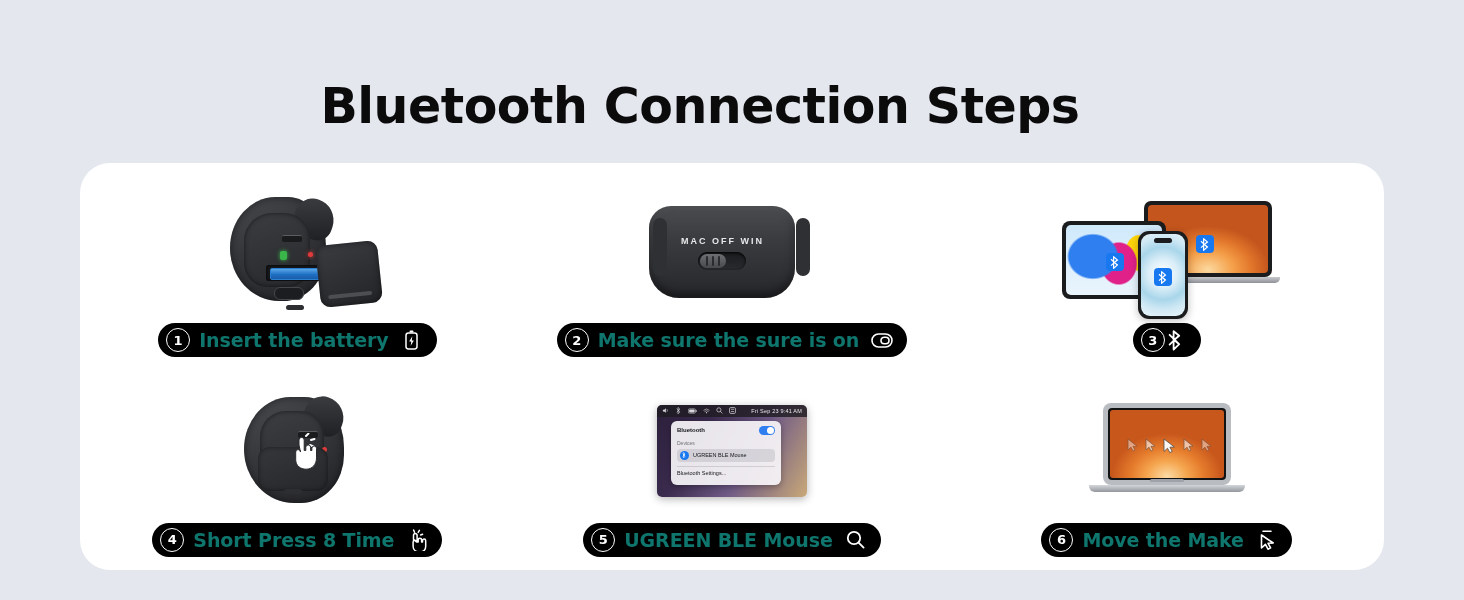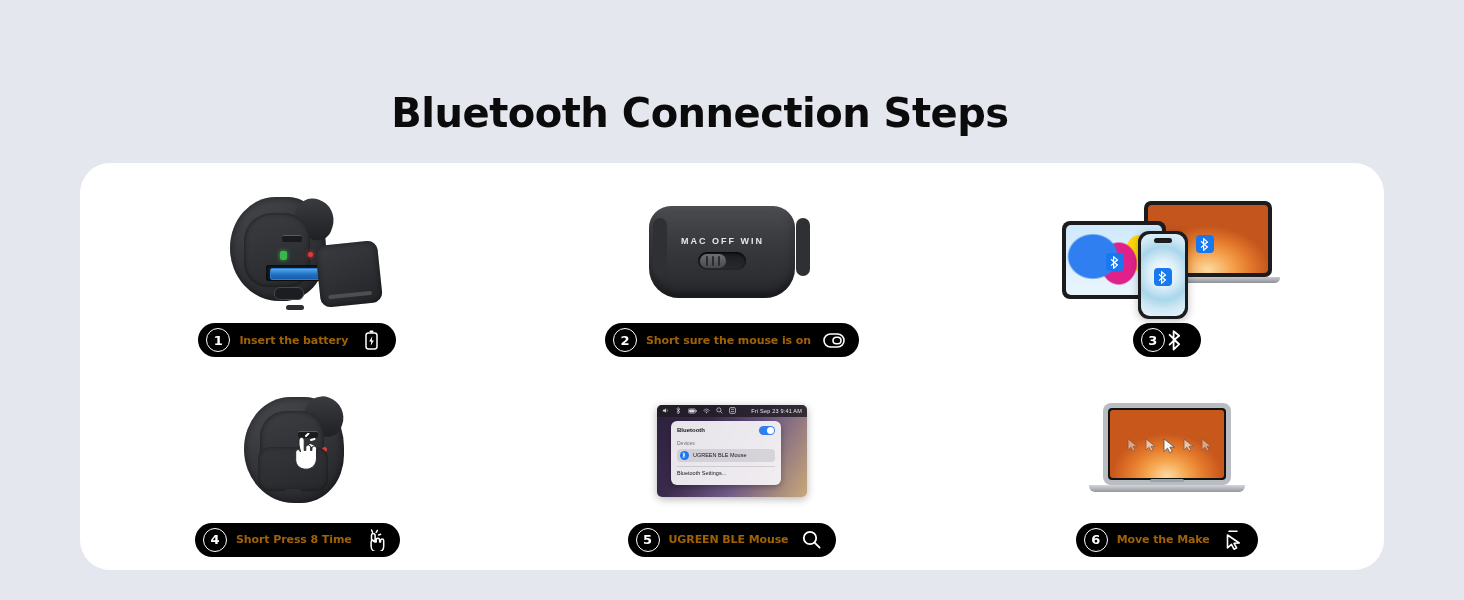--- a/index.html
+++ b/index.html
@@ -5,25 +5,25 @@
   html,body{margin:0;padding:0;}
   body{
     width:1464px;height:600px;
     background:#e5e7ef;
     font-family:"Liberation Sans", sans-serif;
     overflow:hidden;
   }
   .page{position:relative;width:1464px;height:600px;}
 
   .title{
-    position:absolute;left:0;top:84px;width:1400px;
+    position:absolute;left:0;top:78px;width:1400px;
     text-align:center;
     font-family:"DejaVu Sans","Liberation Sans",sans-serif;
     font-weight:bold;
-    font-size:40px;
+    font-size:49px;
     letter-spacing:-0.5px;
     color:#0b0b0c;
     line-height:58px;
     white-space:nowrap;
   }
 
   .card{
     position:absolute;left:80px;top:163px;
     width:1304px;height:407px;
     background:#ffffff;border-radius:30px;
@@ -56,21 +56,21 @@
     white-space:nowrap;
   }
   .num{
     width:22px;height:22px;flex:0 0 22px;border-radius:50%;
     border:1.6px solid #fff;color:#fff;
     display:flex;align-items:center;justify-content:center;
     font-size:13px;font-weight:bold;line-height:1;
     font-family:"DejaVu Sans","Liberation Sans",sans-serif;
   }
   .plabel{
-    color:#a16207;font-size:11px;font-weight:bold;
+    color:#0f766e;font-size:19px;font-weight:bold;
     font-family:"DejaVu Sans","Liberation Sans",sans-serif;
     margin-left:9px;margin-right:12px;letter-spacing:-0.1px;
   }
   .picon{width:22px;height:24px;flex:0 0 22px;display:flex;align-items:center;justify-content:center;}
   .picon svg{display:block;}
 
   
   .mouse1{position:relative;width:150px;height:108px;}
   .mbody{
     position:absolute;left:8px;top:0;width:96px;height:104px;
@@ -308,21 +308,21 @@
               <div class="swknob">
                   <i></i>
                   <i></i>
                   <i></i>
                 </div>
             </div>
           </div>
         </div>
         <div class="pill">
           <span class="num">2</span>
-          <span class="plabel">Short sure the mouse is on</span>
+          <span class="plabel">Make sure the sure is on</span>
           <span class="picon">
             <svg width="22" height="15" viewBox="0 0 22 15">
               <rect x="1" y="1" width="20" height="13" rx="6.5" fill="none" stroke="#fff" stroke-width="1.6"></rect>
               <rect x="10" y="4.2" width="8" height="6.6" rx="3.3" fill="none" stroke="#fff" stroke-width="1.6"></rect>
             </svg>
           </span>
         </div>
       </div>
 
       <div class="cell">

